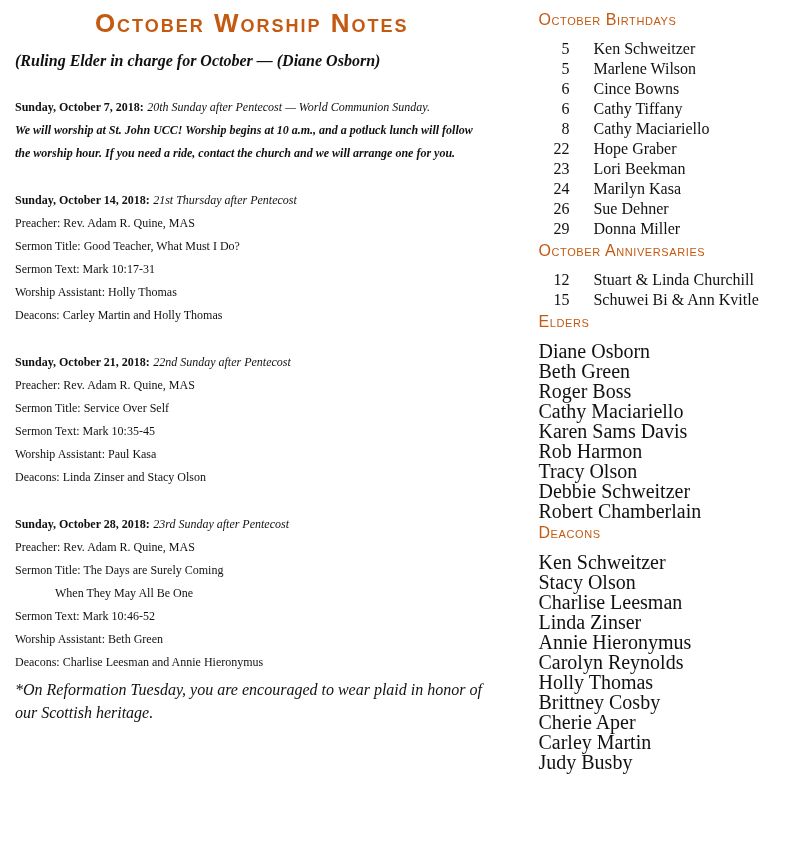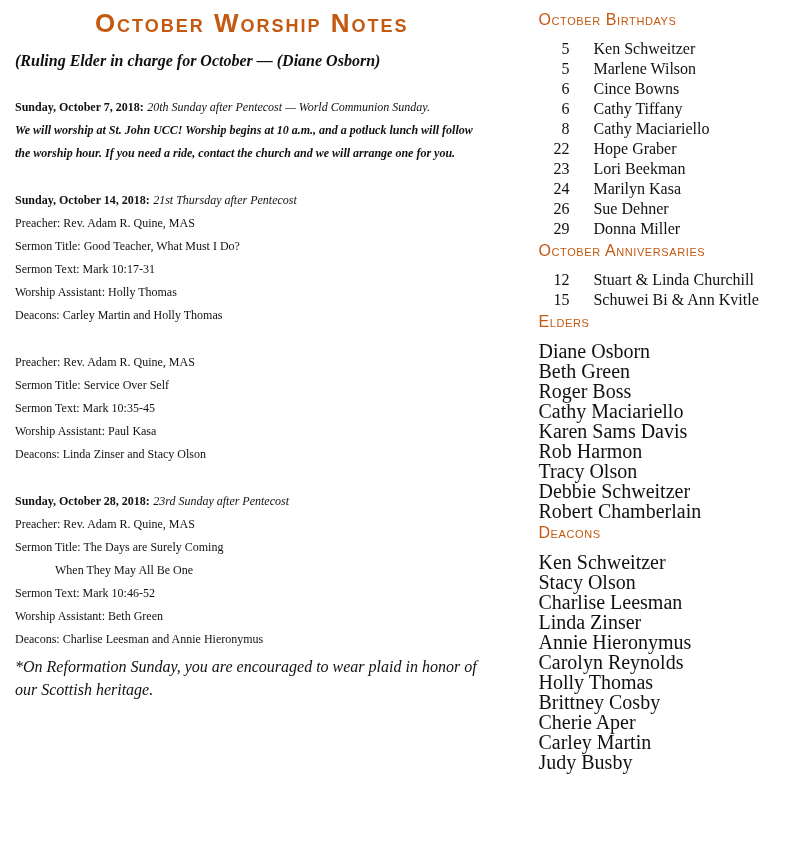--- a/index.html
+++ b/index.html
@@ -80,38 +80,39 @@
     <div class="service">
       <p class="line"><span class="date">Sunday, October 14, 2018:</span><span class="occasion">21st Thursday after Pentecost</span></p>
       <p class="line">Preacher: Rev. Adam R. Quine, MAS</p>
       <p class="line">Sermon Title: Good Teacher, What Must I Do?</p>
       <p class="line">Sermon Text: Mark 10:17-31</p>
       <p class="line">Worship Assistant: Holly Thomas</p>
       <p class="line">Deacons: Carley Martin and Holly Thomas</p>
     </div>
 
     <div class="service">
+      <p class="line"><span class="date">Sunday, October 21, 2018:</span><span class="occasion">22nd Sunday after Pentecost</span></p>
       <p class="line">Preacher: Rev. Adam R. Quine, MAS</p>
       <p class="line">Sermon Title: Service Over Self</p>
       <p class="line">Sermon Text: Mark 10:35-45</p>
       <p class="line">Worship Assistant: Paul Kasa</p>
       <p class="line">Deacons: Linda Zinser and Stacy Olson</p>
     </div>
 
     <div class="service">
       <p class="line"><span class="date">Sunday, October 28, 2018:</span><span class="occasion">23rd Sunday after Pentecost</span></p>
       <p class="line">Preacher: Rev. Adam R. Quine, MAS</p>
       <p class="line">Sermon Title: The Days are Surely Coming</p>
       <p class="line indent">When They May All Be One</p>
       <p class="line">Sermon Text: Mark 10:46-52</p>
       <p class="line">Worship Assistant: Beth Green</p>
       <p class="line">Deacons: Charlise Leesman and Annie Hieronymus</p>
     </div>
 
-    <p class="footnote">*On Reformation Sunday, you are encouraged to wear plaid in honor of our Scottish heritage.</p>
+    <p class="footnote">*On Reformation Tuesday, you are encouraged to wear plaid in honor of our Scottish heritage.</p>
 
   </div>
 
   <div class="right-col">
 
     <h2 class="section-heading first">October Birthdays</h2>
     <div class="dated-row">
         <span class="day">5</span>
         <span class="name">Ken Schweitzer</span>
       </div>

